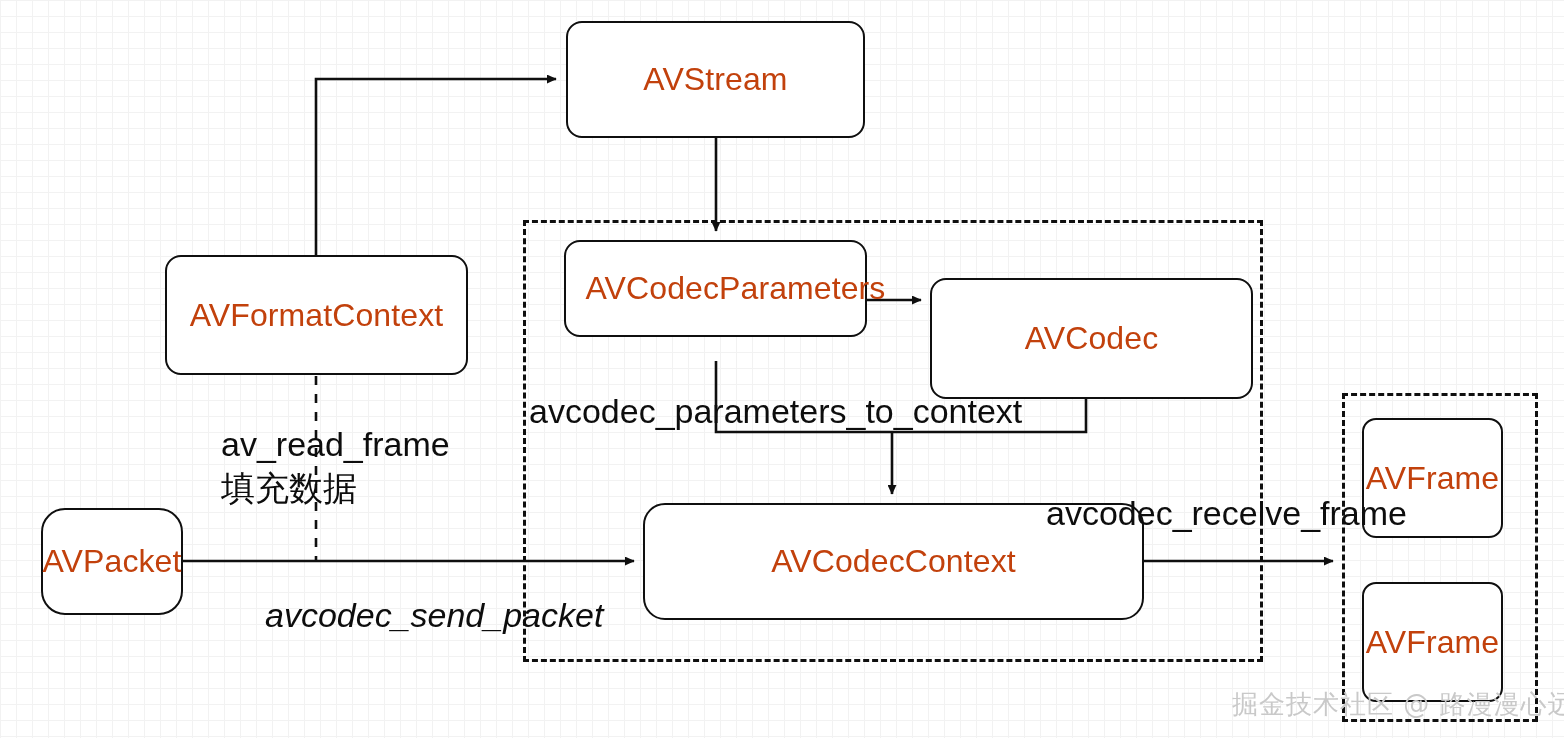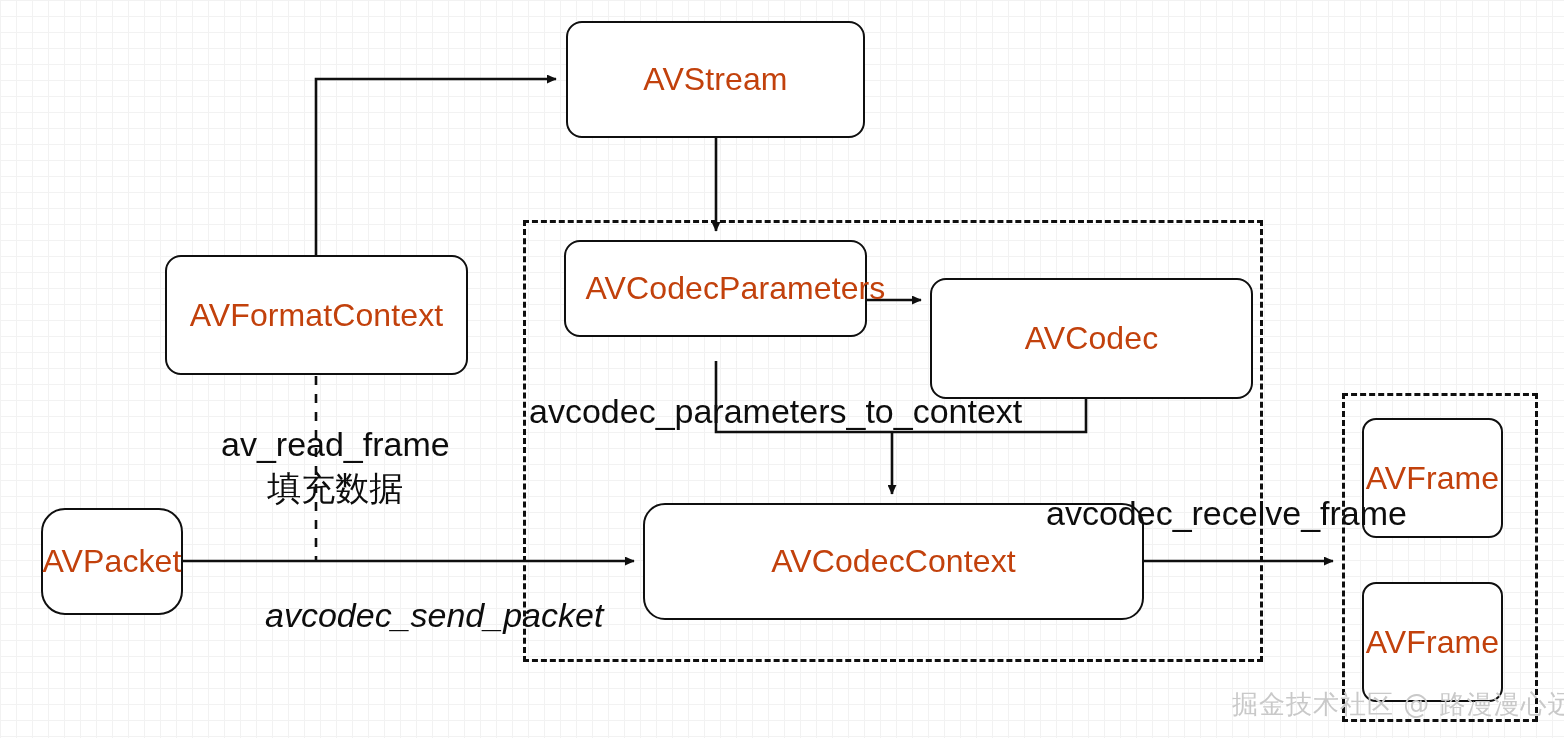--- a/index.html
+++ b/index.html
@@ -134,21 +134,21 @@
   <div class="node" style="left:1362px; top:418px; width:141px; height:120px; border-radius:14px;">
     <span>AVFrame</span>
   </div>
 
   <div class="node" style="left:1362px; top:582px; width:141px; height:120px; border-radius:14px;">
     <span>AVFrame</span>
   </div>
 
   <div class="edge-label" style="left:221px; top:423px;">
     <div>av_read_frame</div>
-    <div style="font-family:Liberation Sans, sans-serif;text-align:center;">填充数据</div>
+    <div style="font-family:Liberation Sans, sans-serif;">填充数据</div>
   </div>
 
   <div class="edge-label" style="left:265px; top:594px;font-style:italic;">avcodec_send_packet</div>
 
   <div class="edge-label" style="left:529px; top:390px;">avcodec_parameters_to_context</div>
 
   <div class="edge-label" style="left:1046px; top:492px;">avcodec_receive_frame</div>
 
   <div class="watermark" style="left:1232px; top:687px;">掘金技术社区 @ 路漫漫心远</div>
 

